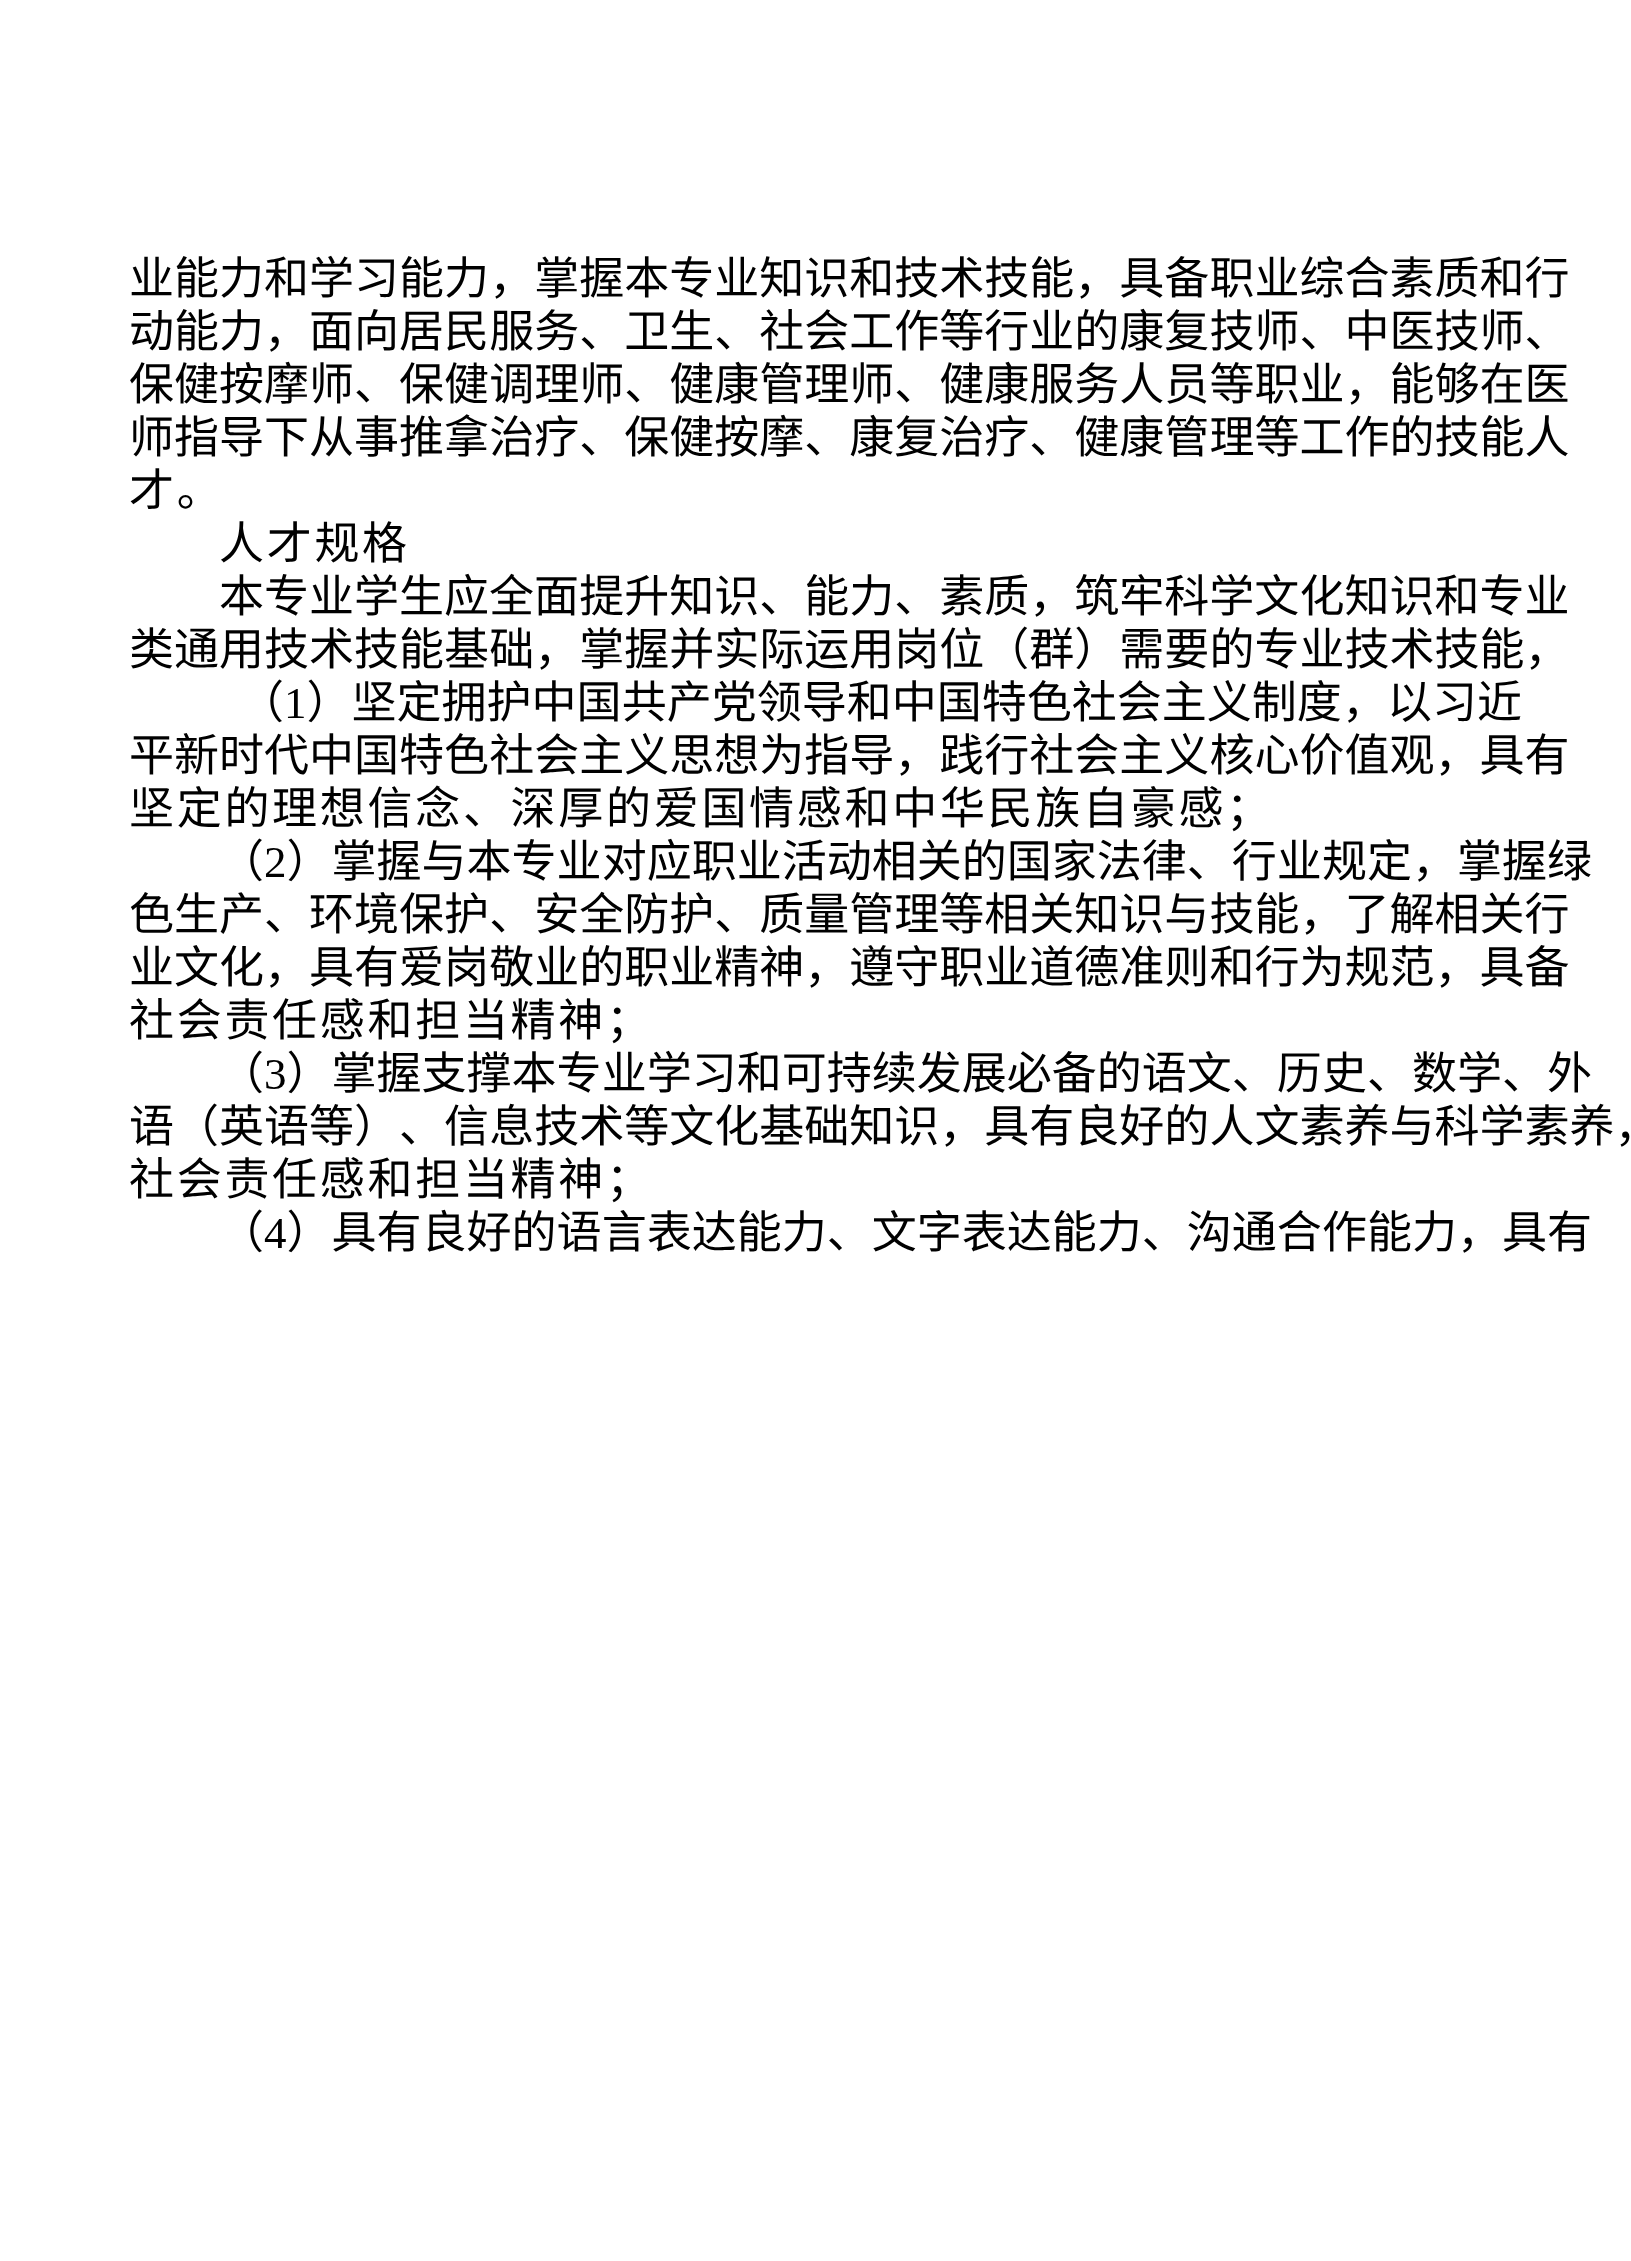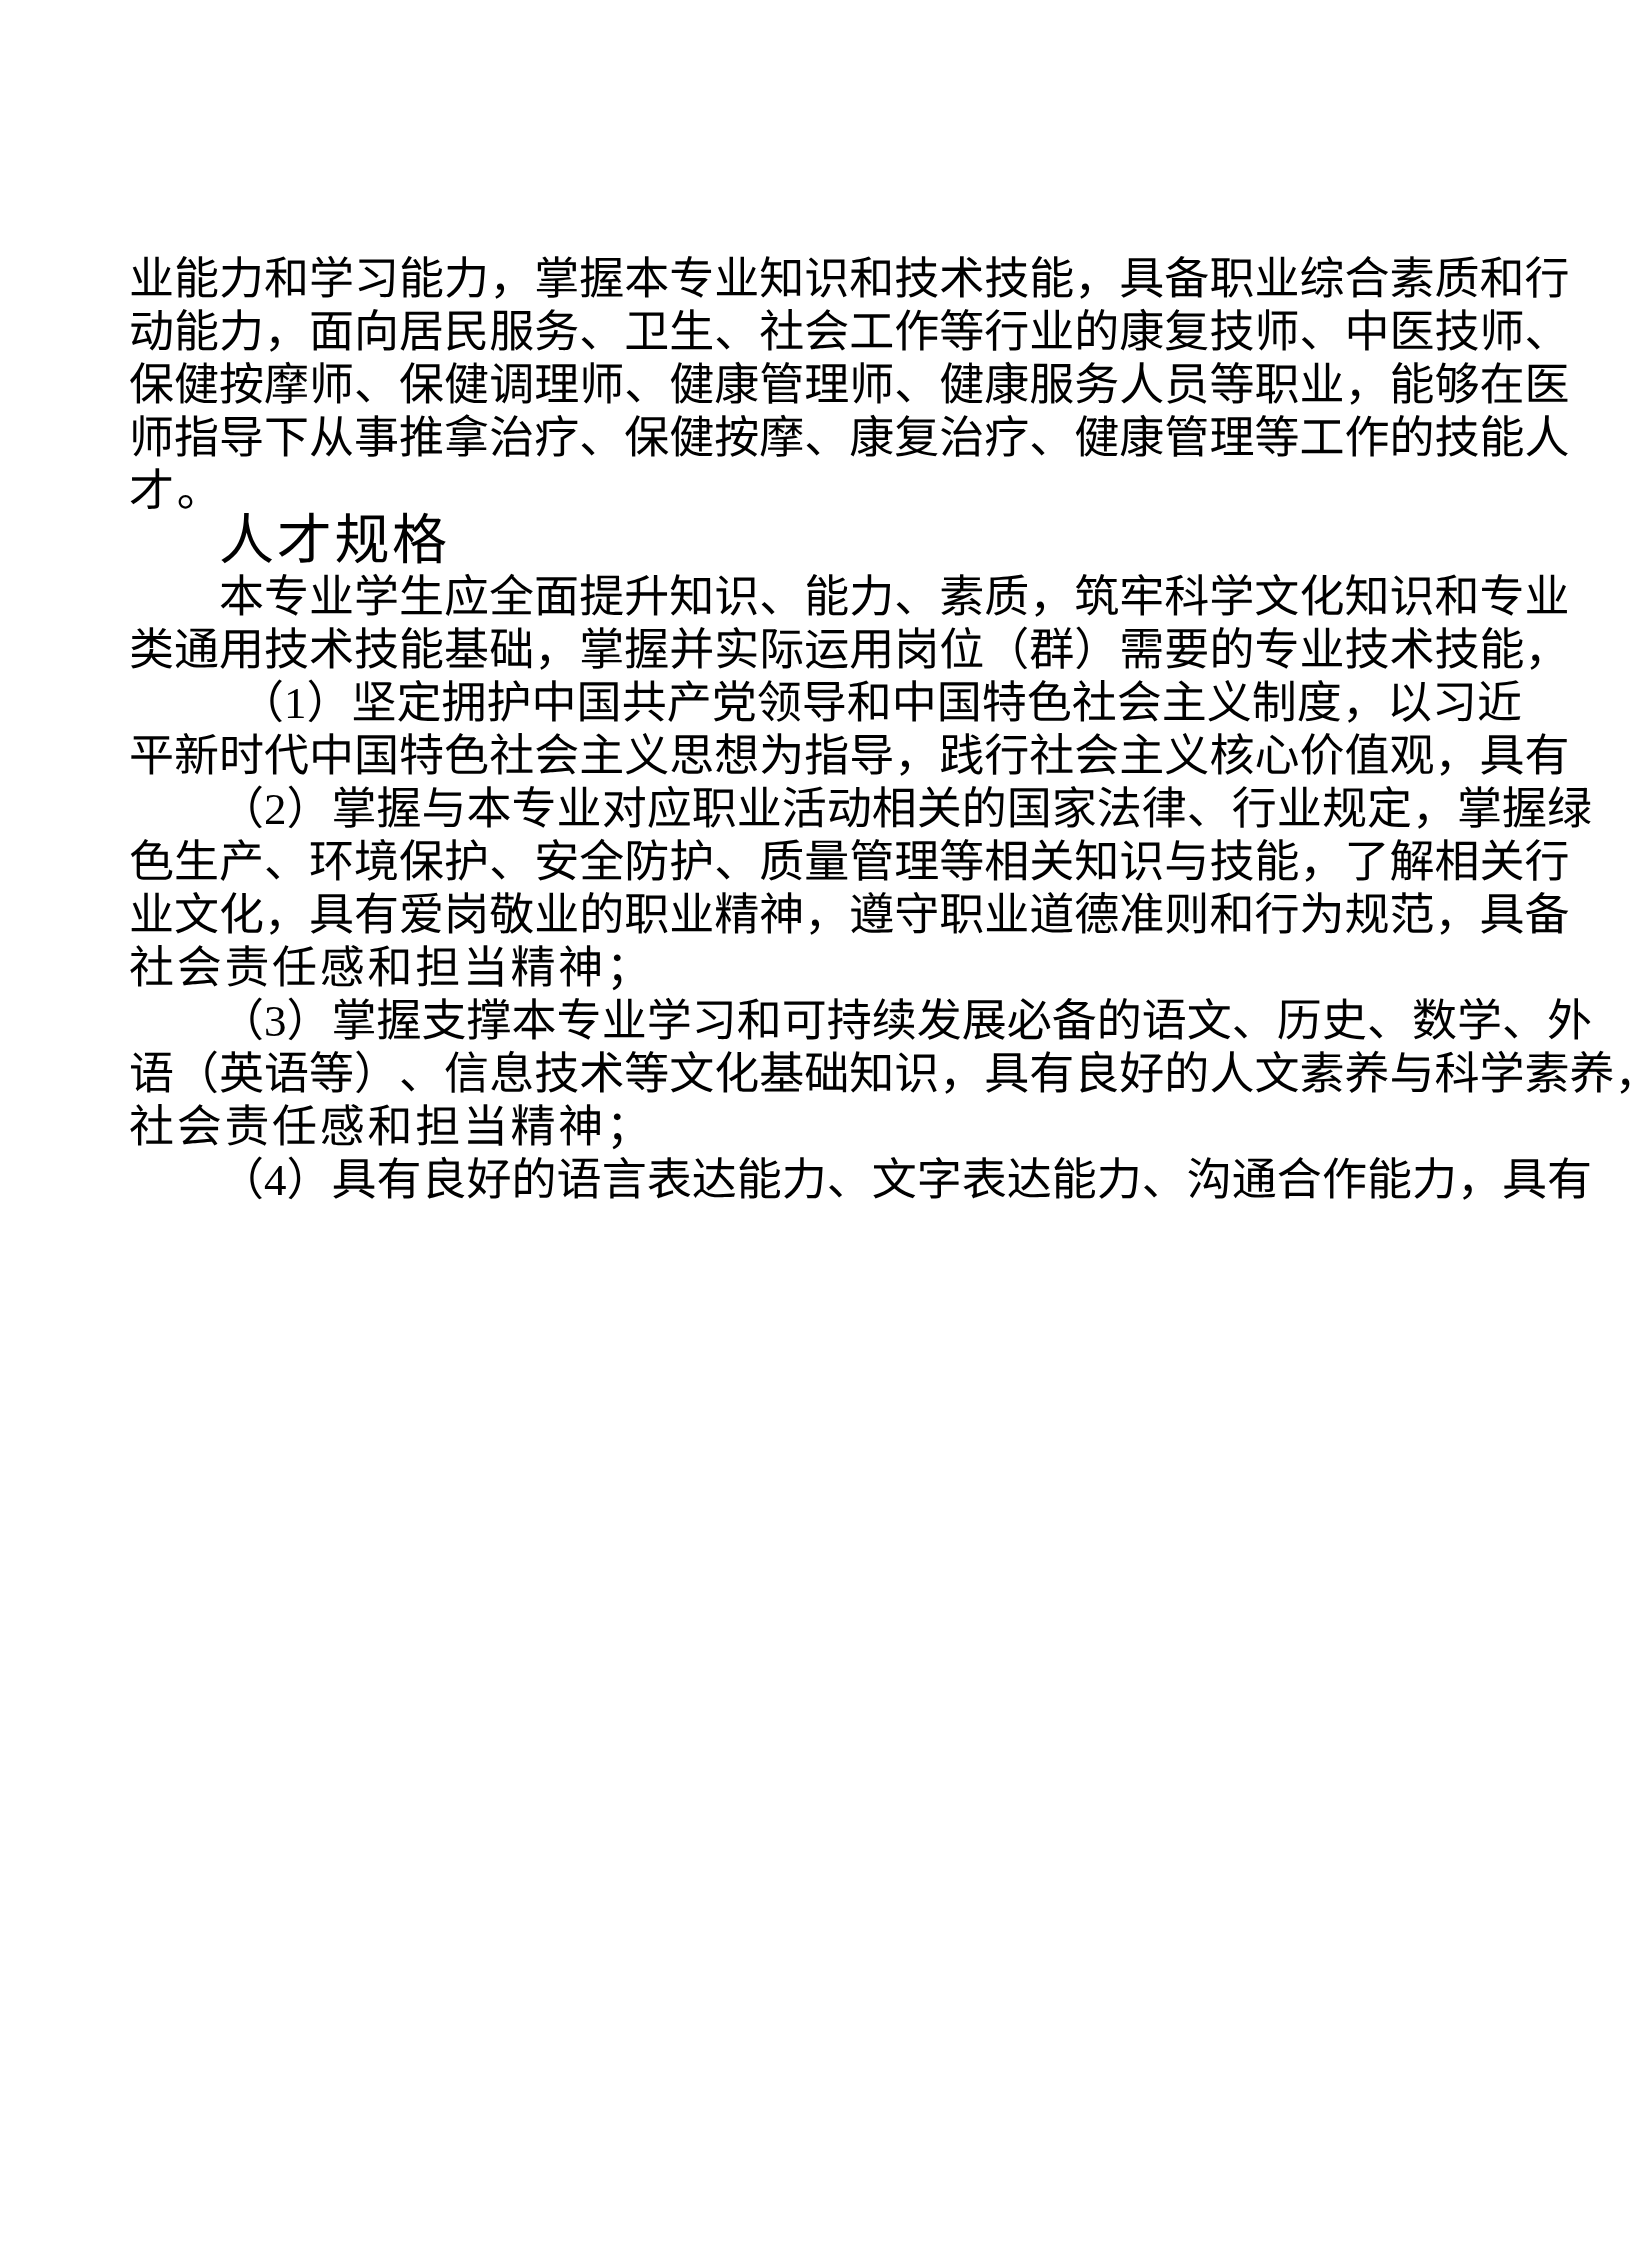--- a/index.html
+++ b/index.html
@@ -53,27 +53,26 @@
     display: inline-block;
   }
 
   
   .doc-line.ragged {
     letter-spacing: 2.7px;
   }
 
   
   .doc-heading {
-    font-size: 55px;
+    font-size: 45px;
     line-height: 53px;
     height: 53px;
     white-space: nowrap;
     letter-spacing: 2.7px;
     padding-left: 90px;
-    font-family: Liberation Mono, monospace;
   }
 </style>
 </head>
 <body>
 
 <div id="page">
   <div id="text-body">
 
   <div class="doc-line justify">
         <span class="ch">业</span>
@@ -337,20 +336,21 @@
         <span class="ch">义</span>
         <span class="ch">核</span>
         <span class="ch">心</span>
         <span class="ch">价</span>
         <span class="ch">值</span>
         <span class="ch">观</span>
         <span class="ch">，</span>
         <span class="ch">具</span>
         <span class="ch">有</span>
       </div>
+      <div class="doc-line ragged">坚定的理想信念、深厚的爱国情感和中华民族自豪感；</div>
       <div class="doc-line justify" style="width: 1284px; margin-left: 90px;">
         <span class="ch">（</span>
         <span class="ch">2</span>
         <span class="ch">）</span>
         <span class="ch">掌</span>
         <span class="ch">握</span>
         <span class="ch">与</span>
         <span class="ch">本</span>
         <span class="ch">专</span>
         <span class="ch">业</span>

